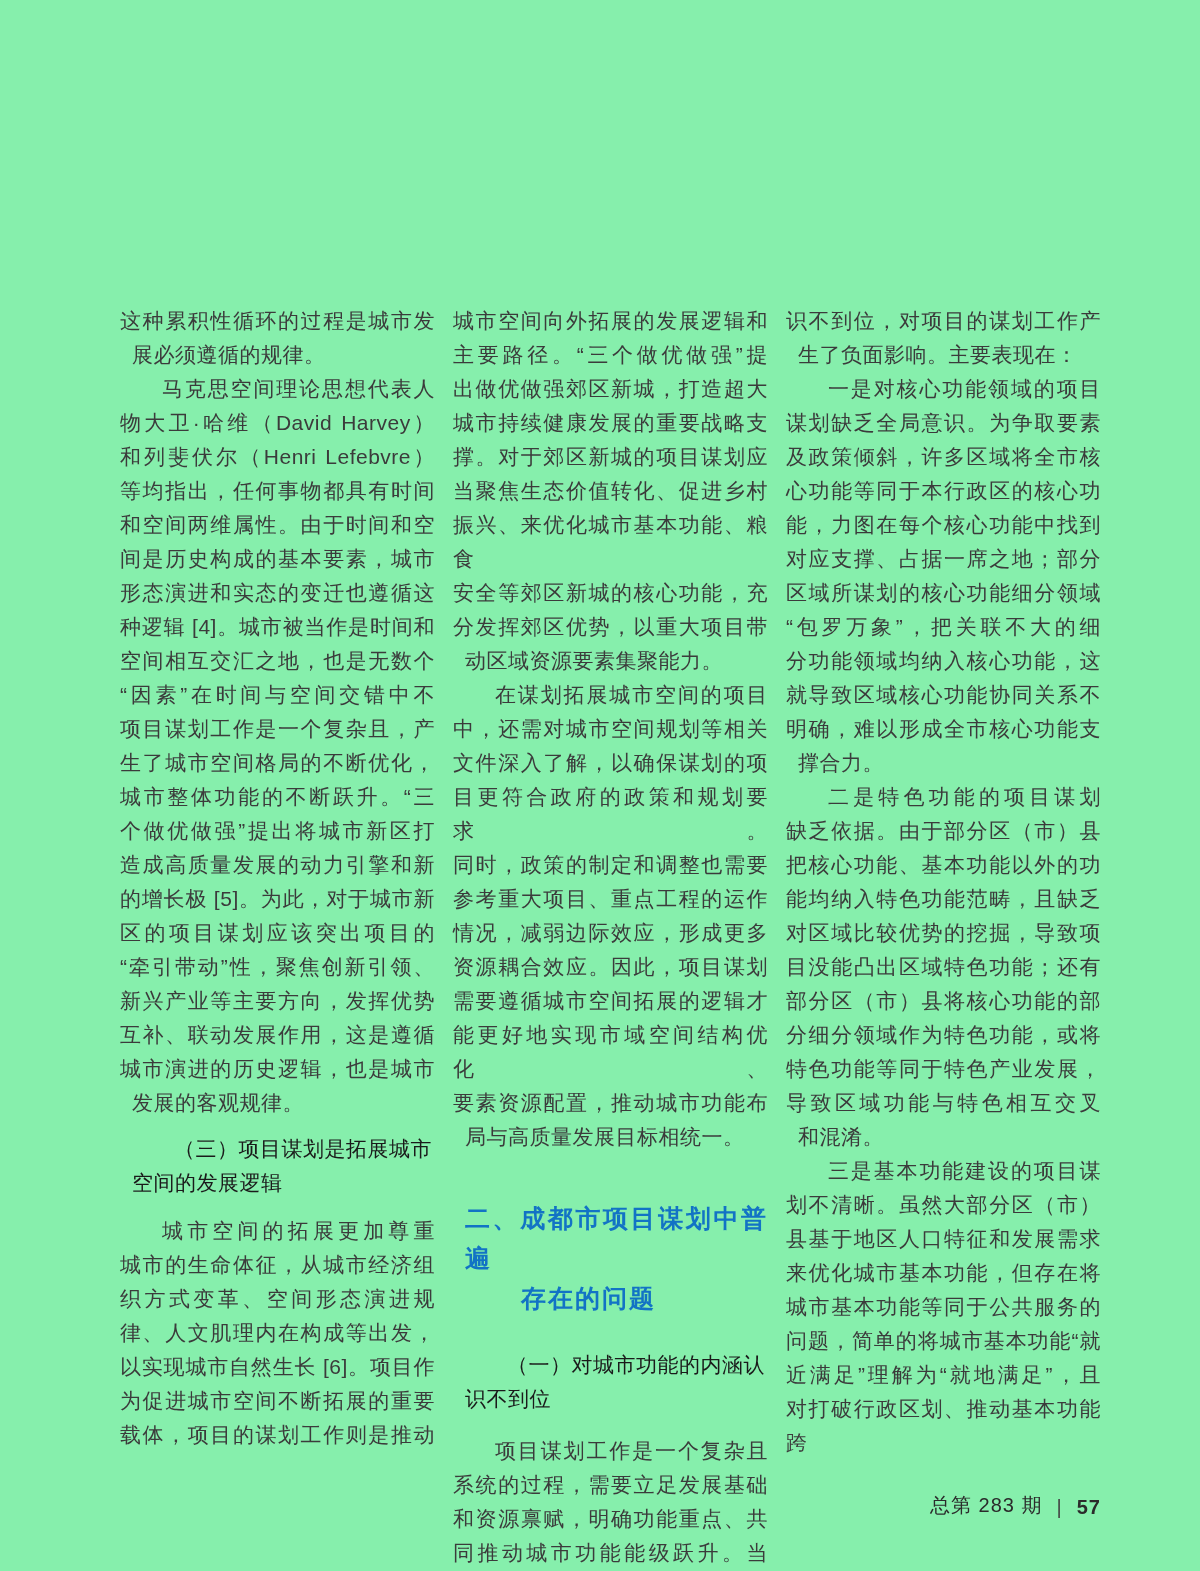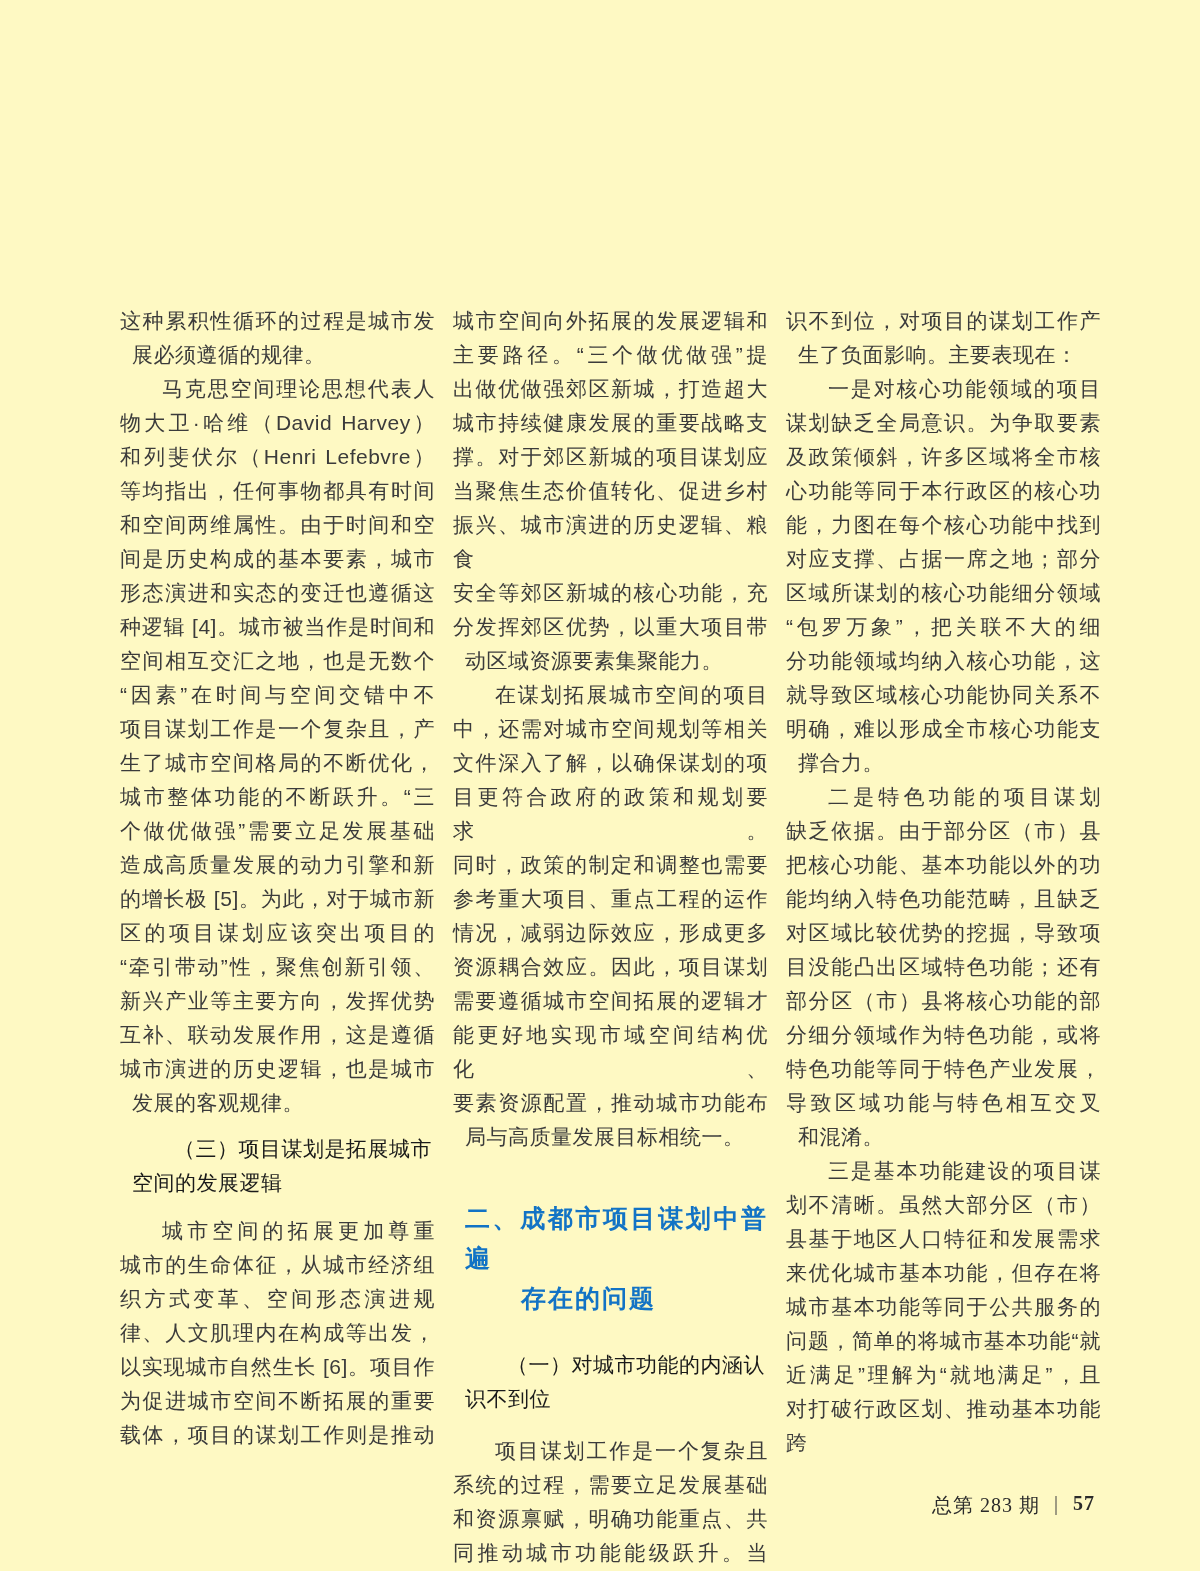--- a/index.html
+++ b/index.html
@@ -1,21 +1,21 @@
 <!DOCTYPE html>
 <html><head>
 <meta charset="utf-8">
 <style>
   * { margin:0; padding:0; box-sizing:border-box; }
   html,body { background:#ffffff; }
   body {
     width:1200px; height:1571px; position:relative; overflow:hidden;
     font-family:"Liberation Sans","DejaVu Sans",sans-serif;
   }
-  .page { position:absolute; inset:0; background:#fef9c3; }
+  .page { position:absolute; inset:0; background:#86efac; }
 
   
   .badge { position:absolute; top:0; right:0; width:200px; height:200px; }
 
   
   .columns {
     position:absolute; left:120px; top:304px; width:981px;
     display:flex; gap:18px;
   }
   .col { width:315px; }
@@ -33,23 +33,23 @@
     letter-spacing:2px; color:#1273c5;
   }
   .mt5  { margin-top:18px; }
   .mt12 { margin-top:12px; }
   .mt14 { margin-top:14px; }
   .mt30 { margin-top:30px; }
   .mt44 { margin-top:44px; }
 
   
   .footer {
-    position:absolute; top:1492px; right:105px;
-    display:flex; align-items:flex-start;
-    font-size:20px; color:#2b2b2b; letter-spacing:1px;font-family:Liberation Serif, serif;
+    position:absolute; top:1492px; right:99px;
+    display:flex; align-items:flex-end;
+    font-size:20px; color:#2b2b2b; letter-spacing:1px;
   }
   .footer .sep { margin:0 14px; font-weight:300; color:#444; }
   .footer .pageno { font-weight:600; }
 </style>
 </head>
 <body>
 
 <div class="page">
 
   <div class="badge">
@@ -67,21 +67,21 @@
         <div class="line">等均指出，任何事物都具有时间</div>
         <div class="line">和空间两维属性。由于时间和空</div>
         <div class="line">间是历史构成的基本要素，城市</div>
         <div class="line">形态演进和实态的变迁也遵循这</div>
         <div class="line">种逻辑 [4]。城市被当作是时间和</div>
         <div class="line">空间相互交汇之地，也是无数个</div>
         <div class="line">“因素”在时间与空间交错中不</div>
         <div class="line">项目谋划工作是一个复杂且，产</div>
         <div class="line">生了城市空间格局的不断优化，</div>
         <div class="line">城市整体功能的不断跃升。“三</div>
-        <div class="line">个做优做强”需要立足发展基础</div>
+        <div class="line">个做优做强”提出将城市新区打</div>
         <div class="line">造成高质量发展的动力引擎和新</div>
         <div class="line">的增长极 [5]。为此，对于城市新</div>
         <div class="line">区的项目谋划应该突出项目的</div>
         <div class="line">“牵引带动”性，聚焦创新引领、</div>
         <div class="line">新兴产业等主要方向，发挥优势</div>
         <div class="line">互补、联动发展作用，这是遵循</div>
         <div class="line">城市演进的历史逻辑，也是城市</div>
         <div class="line end">发展的客观规律。</div>
         <div class="line h3 ind mt12 end">（三）项目谋划是拓展城市</div>
         <div class="line h3 end">空间的发展逻辑</div>
@@ -93,21 +93,21 @@
         <div class="line">为促进城市空间不断拓展的重要</div>
         <div class="line">载体，项目的谋划工作则是推动</div>
       </section>
     <section class="col">
         <div class="line">城市空间向外拓展的发展逻辑和</div>
         <div class="line">主要路径。“三个做优做强”提</div>
         <div class="line">出做优做强郊区新城，打造超大</div>
         <div class="line">城市持续健康发展的重要战略支</div>
         <div class="line">撑。对于郊区新城的项目谋划应</div>
         <div class="line">当聚焦生态价值转化、促进乡村</div>
-        <div class="line">振兴、城市演进的历史逻辑、粮食</div>
+        <div class="line">振兴、来优化城市基本功能、粮食</div>
         <div class="line">安全等郊区新城的核心功能，充</div>
         <div class="line">分发挥郊区优势，以重大项目带</div>
         <div class="line end">动区域资源要素集聚能力。</div>
         <div class="line ind">在谋划拓展城市空间的项目</div>
         <div class="line">中，还需对城市空间规划等相关</div>
         <div class="line">文件深入了解，以确保谋划的项</div>
         <div class="line">目更符合政府的政策和规划要求。</div>
         <div class="line">同时，政策的制定和调整也需要</div>
         <div class="line">参考重大项目、重点工程的运作</div>
         <div class="line">情况，减弱边际效应，形成更多</div>

